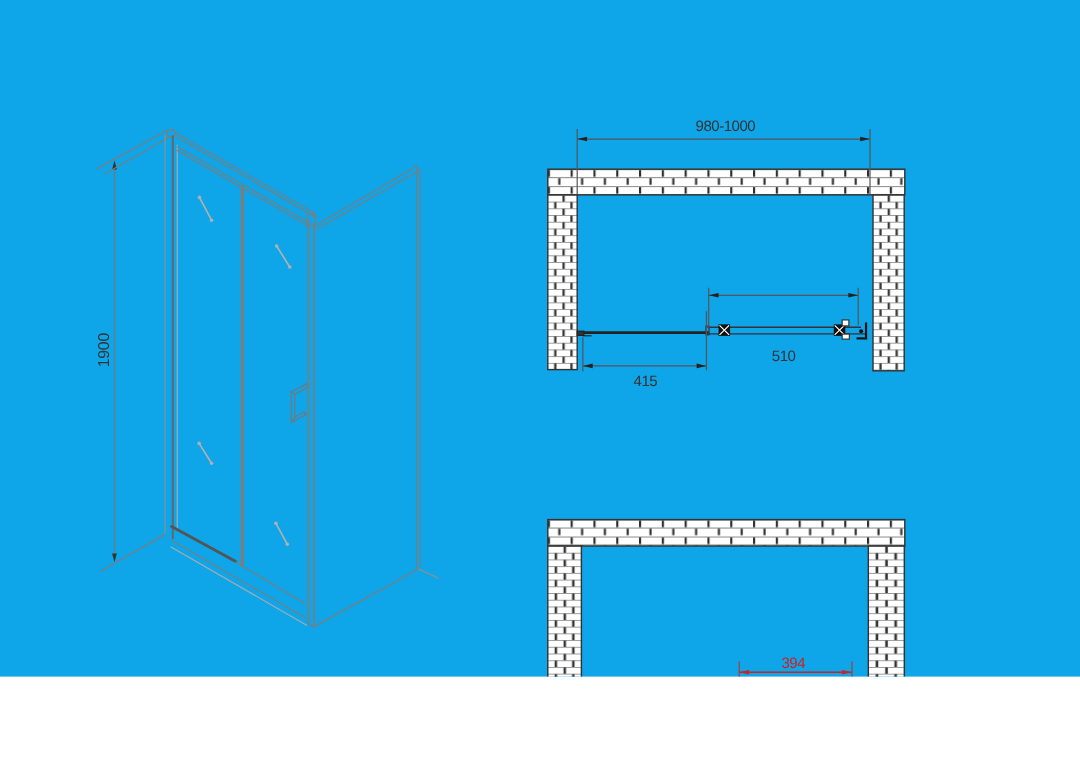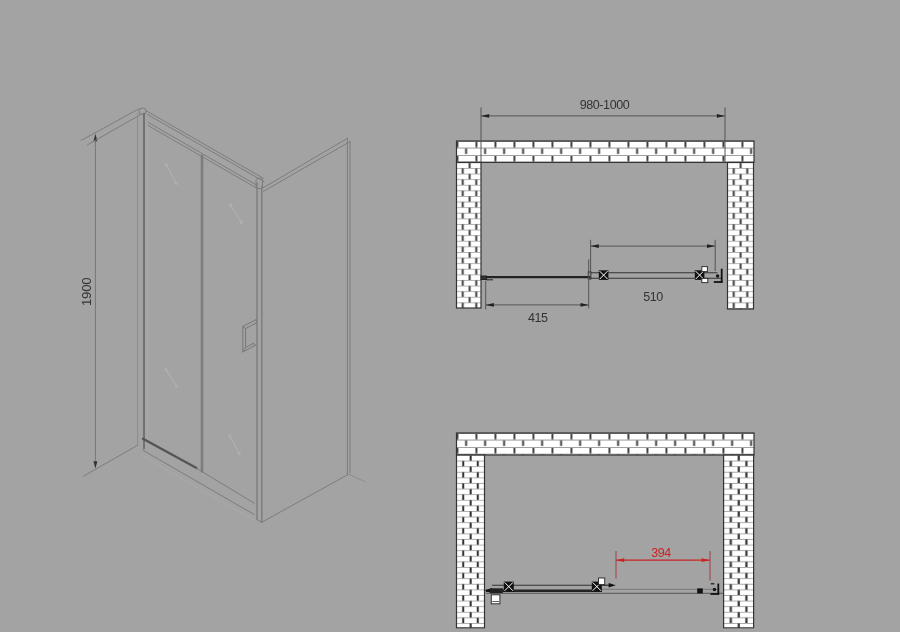--- a/index.html
+++ b/index.html
@@ -1,16 +1,16 @@
 <!DOCTYPE html>
 <html><head>
 <meta charset="utf-8">
 <style>
   html,body{margin:0;padding:0;background:#ffffff;}
-  .page{width:900px;height:632px;position:relative;background:#a3a3a3;overflow:hidden;}
+  .page{width:900px;height:564px;position:relative;background:#0ea5e9;overflow:hidden;}
   svg text{font-family:"Liberation Sans", sans-serif;}
 </style>
 </head>
 <body>
 <div class="page">
 <svg width="900" height="636" viewBox="0 0 900 636">
 <defs>
   <pattern id="brickV" x="0" y="0" width="26" height="11.2" patternUnits="userSpaceOnUse">
     <rect x="0" y="0" width="26" height="11.2" fill="#ffffff"></rect>
     <line x1="0" y1="0.4" x2="26" y2="0.4" stroke="#9a9a9a" stroke-width="0.8"></line>

